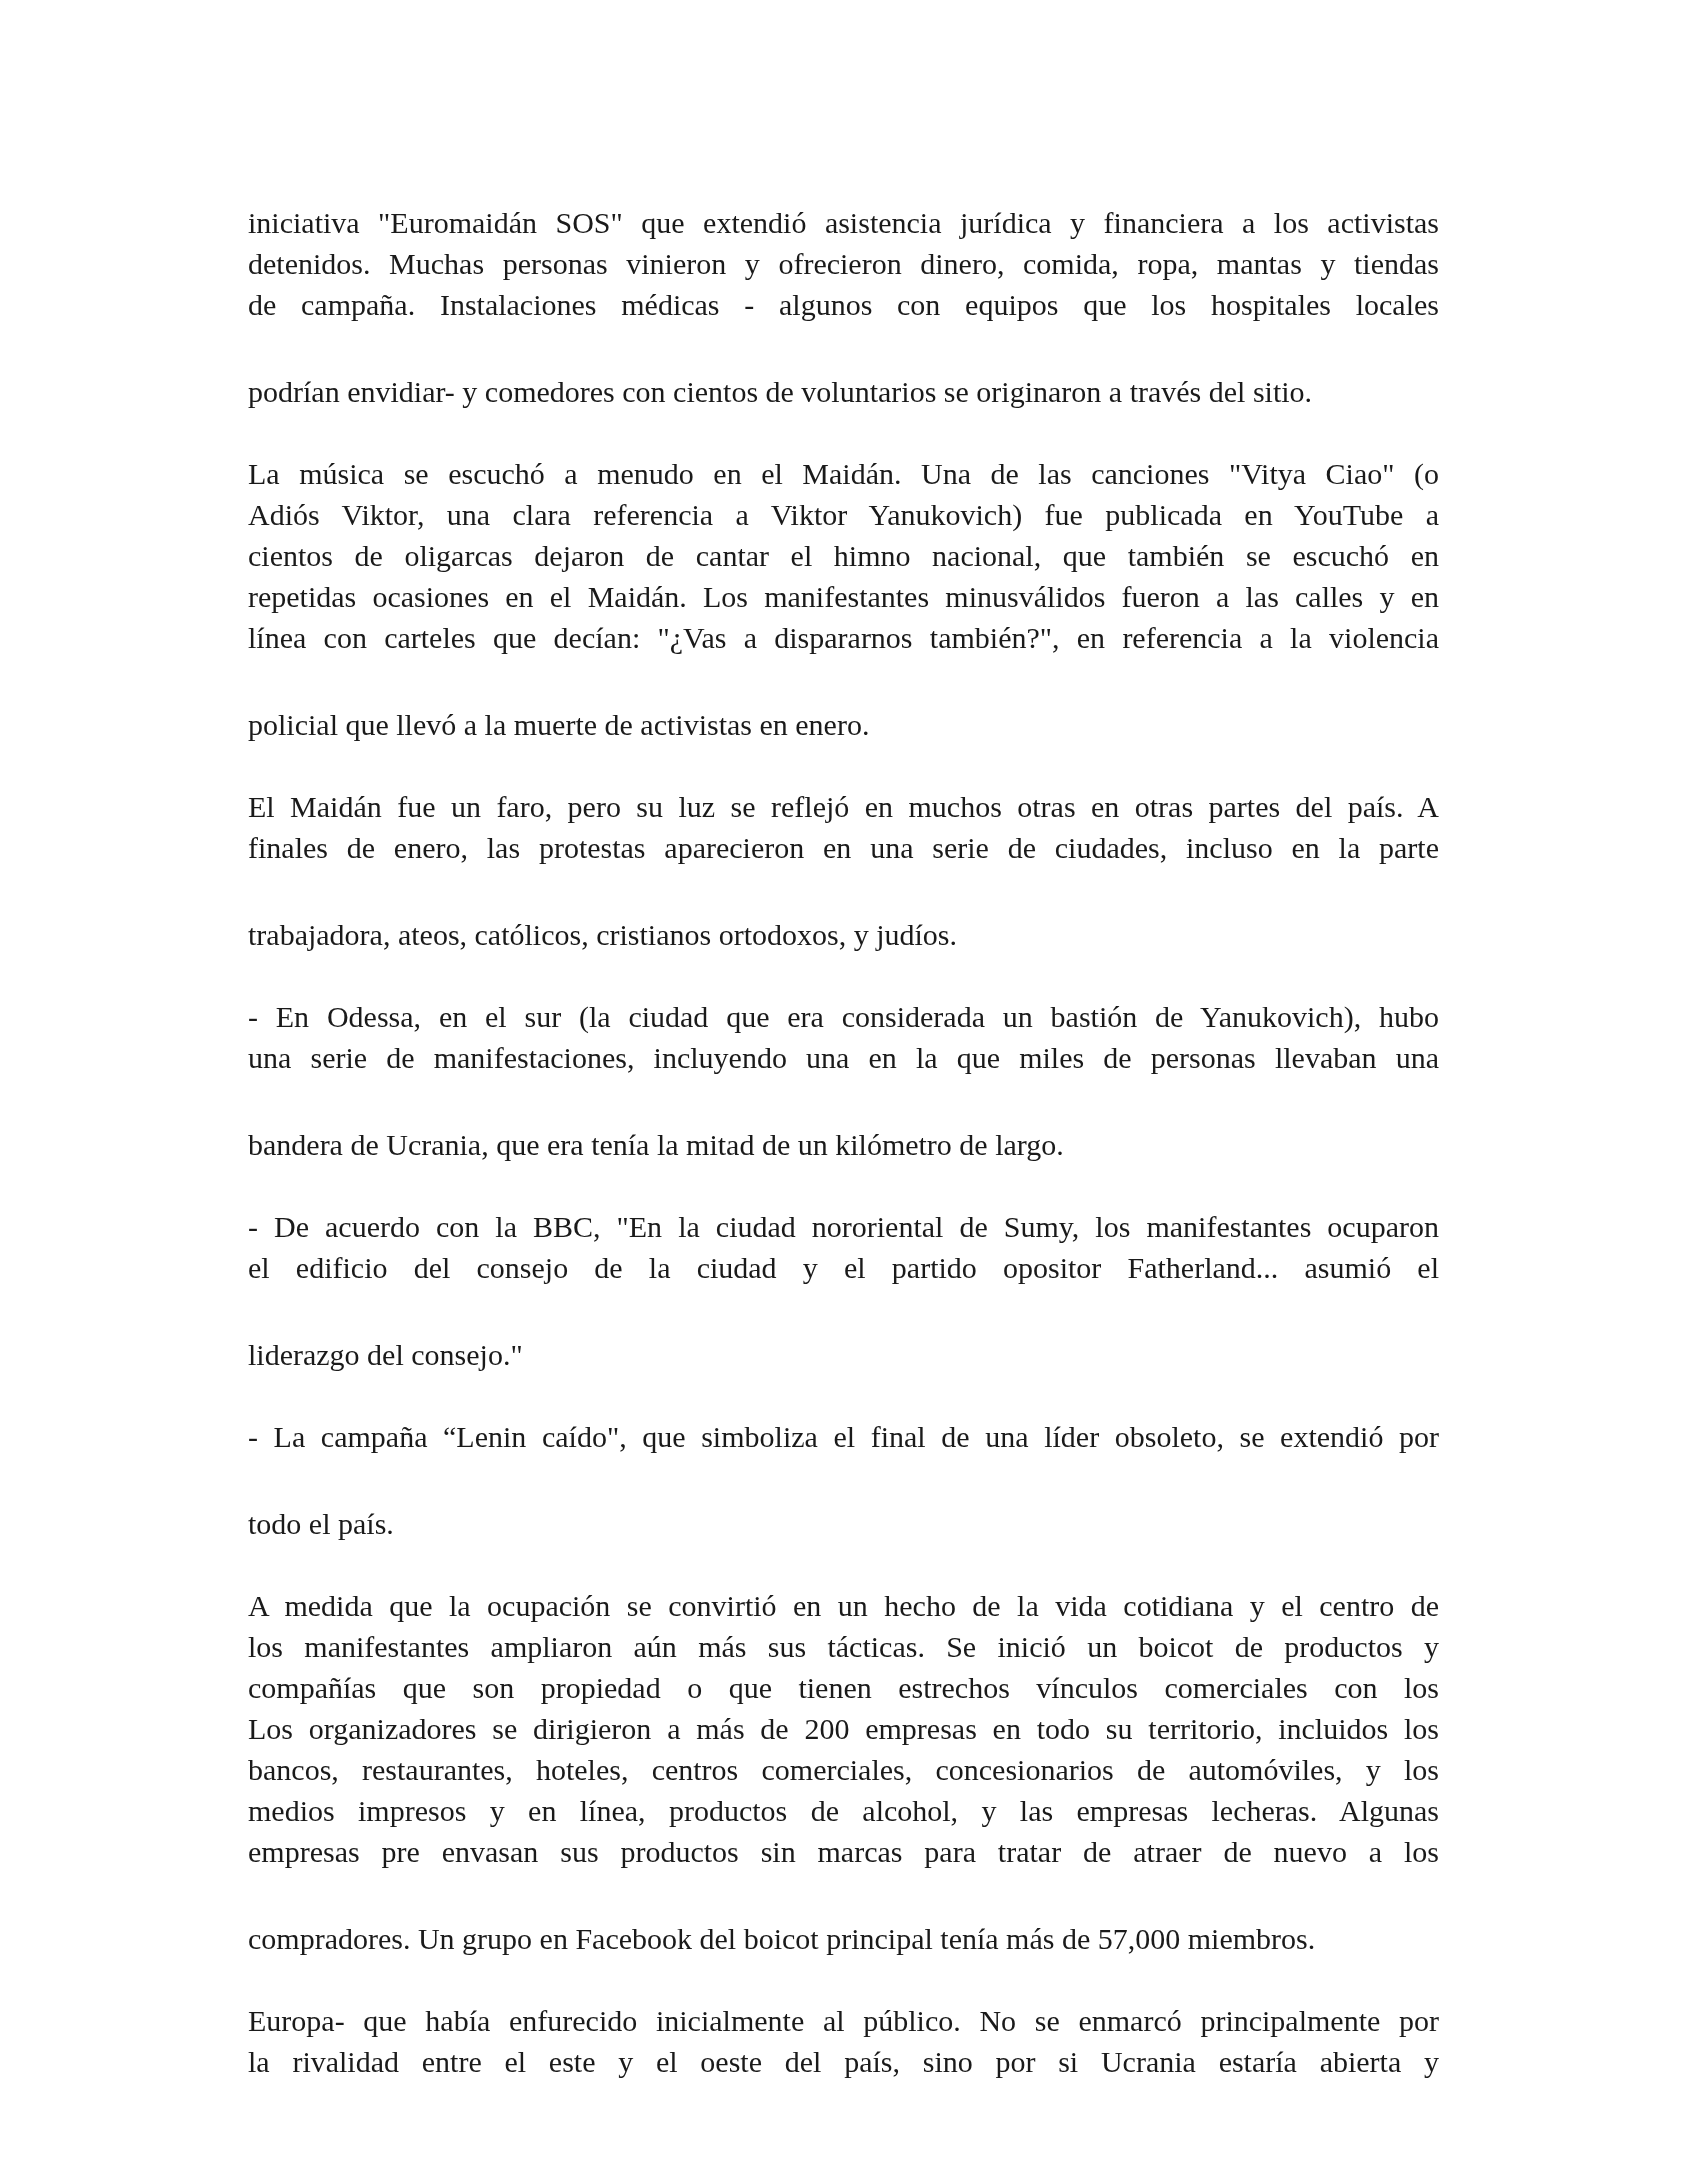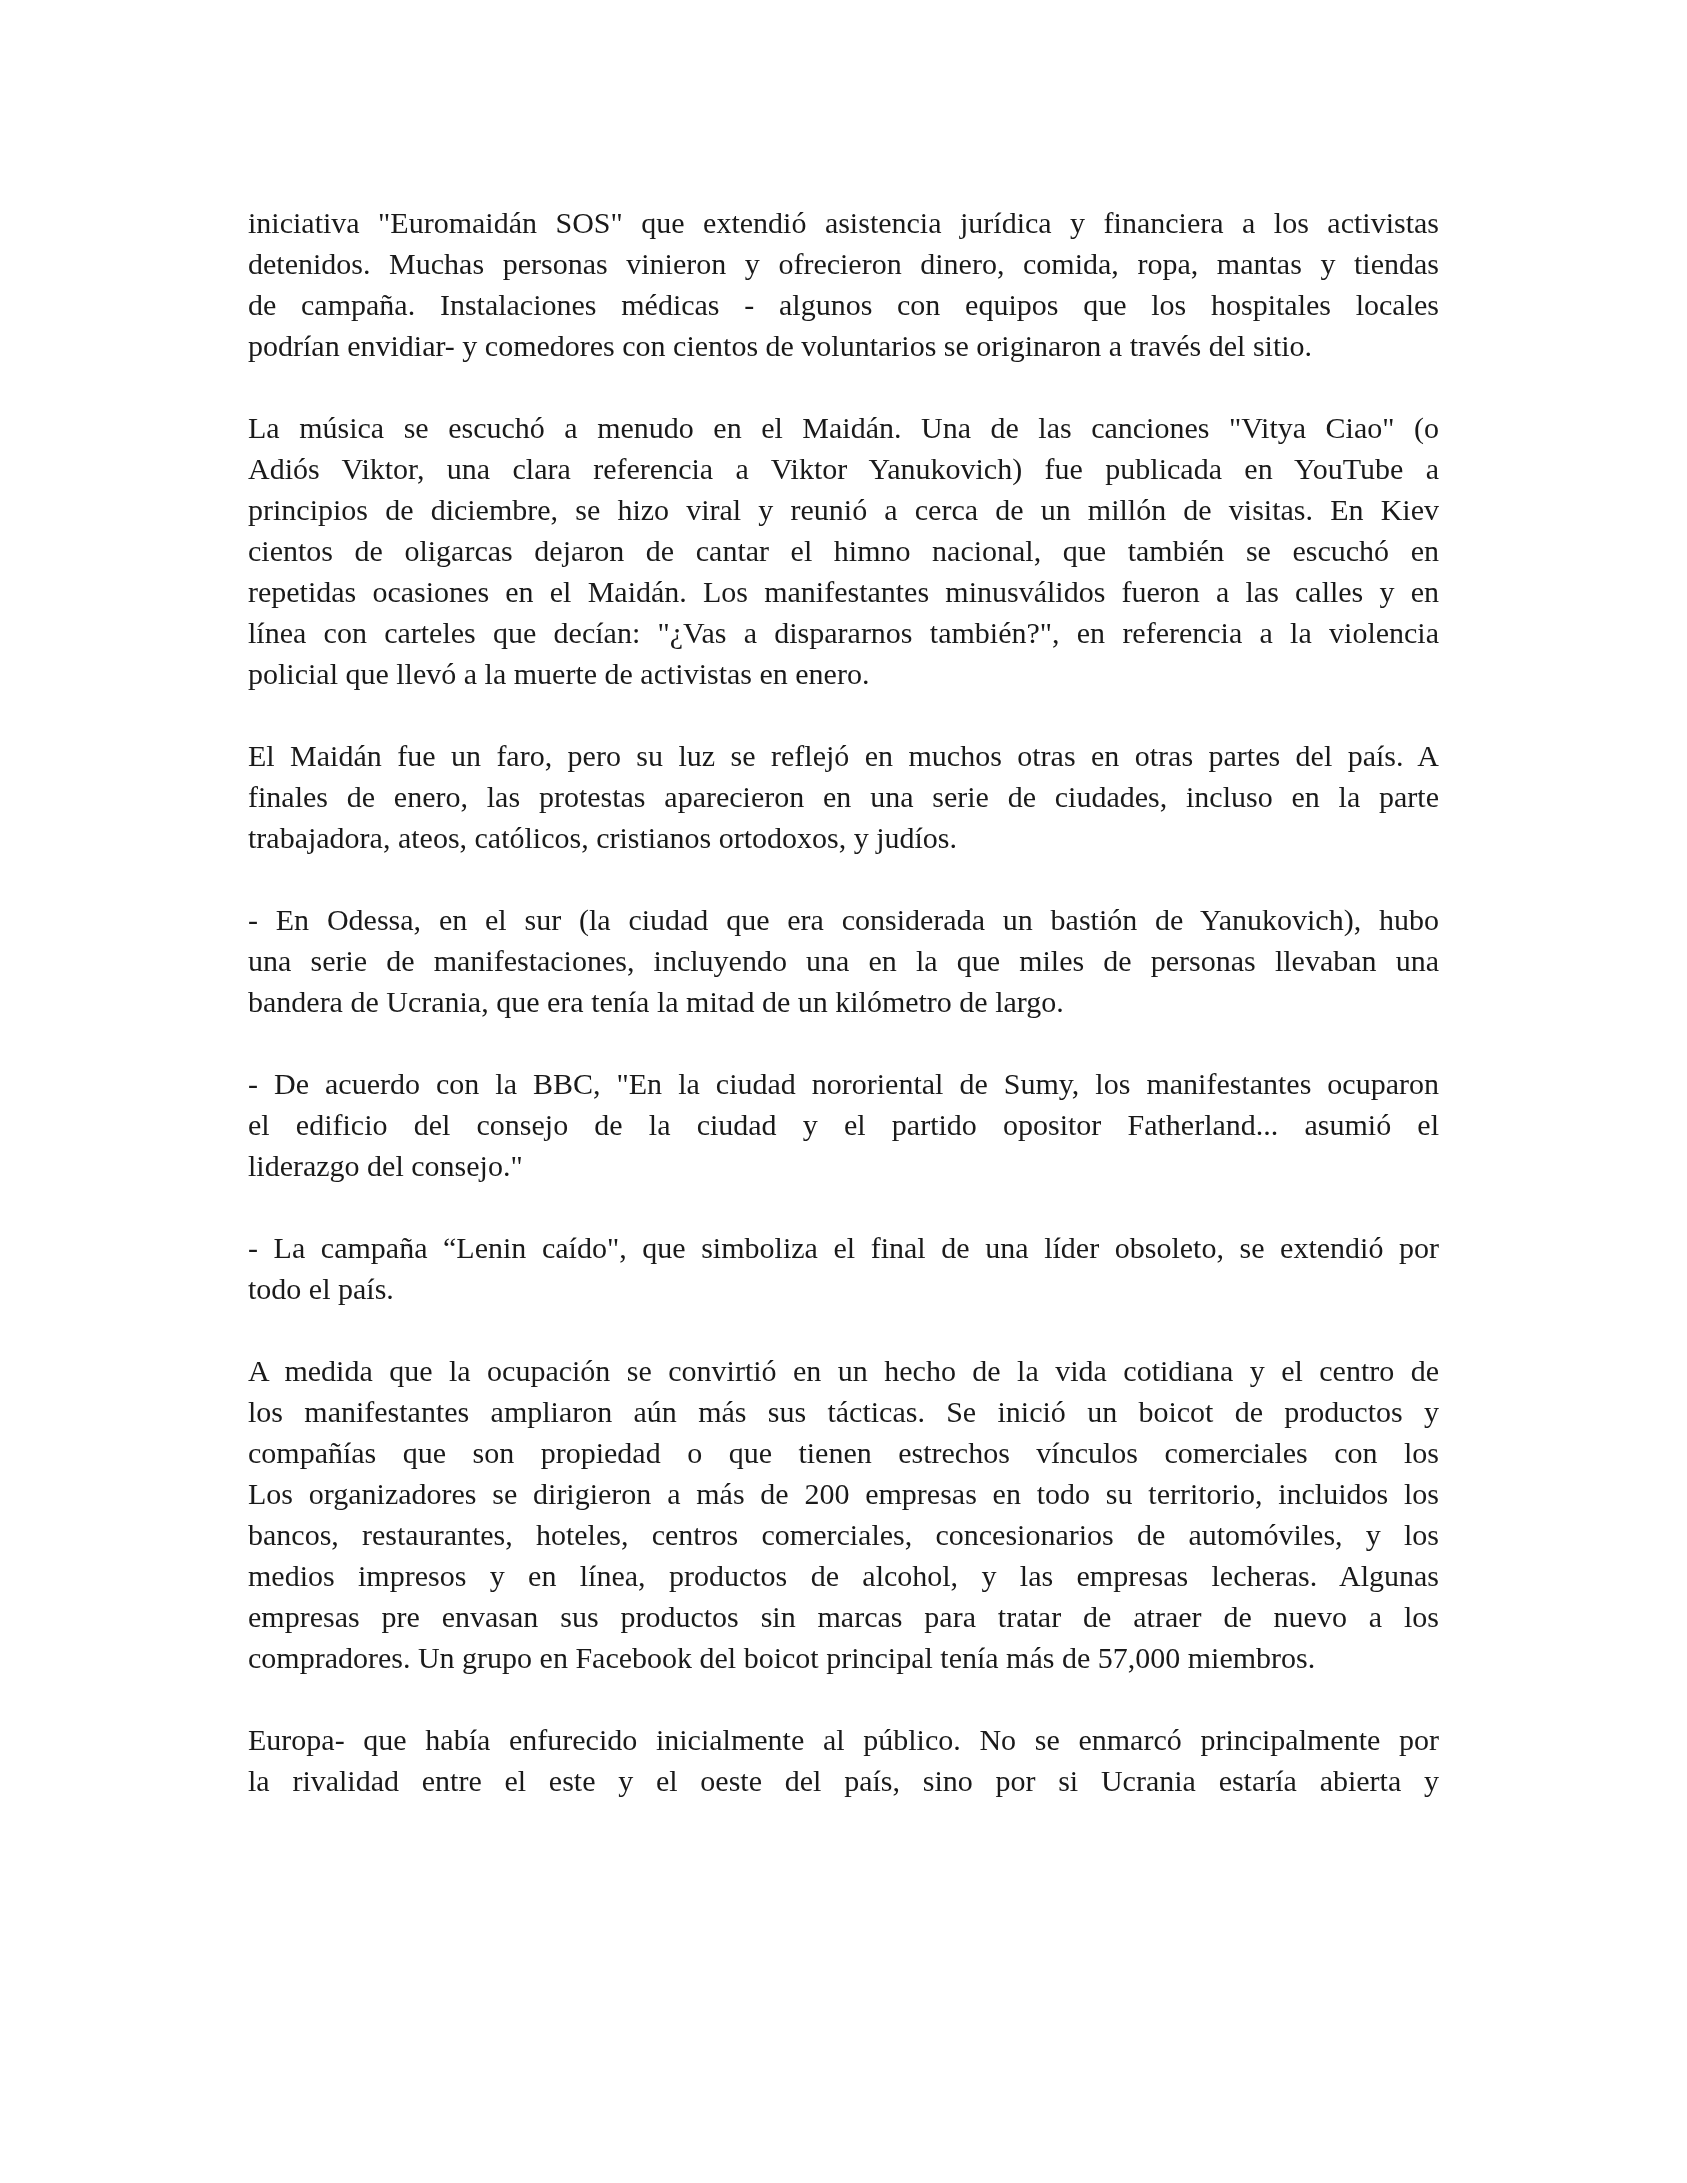--- a/index.html
+++ b/index.html
@@ -38,20 +38,21 @@
     display: block;
     height: 41px;
     white-space: nowrap;
     text-align: justify;
     text-align-last: justify;
     overflow: visible;
   }
   .line.last {
     text-align: left;
     text-align-last: left;
+    margin-top: 46px;
   }
   .italic {
   }
   .em {
   }
 </style>
 </head>
 <body>
 
 <div class="page">
@@ -60,21 +61,20 @@
     <p class="para">
       <span class="line">iniciativa "Euromaidán SOS" que extendió asistencia jurídica y financiera a los activistas</span>
       <span class="line">detenidos. Muchas personas vinieron y ofrecieron dinero, comida, ropa, mantas y tiendas</span>
       <span class="line">de campaña. Instalaciones médicas - algunos con equipos que los hospitales locales</span>
       <span class="line last">podrían envidiar- y comedores con cientos de voluntarios se originaron a través del sitio.</span>
     </p>
 
     <p class="para">
       <span class="line">La música se escuchó a menudo en el Maidán. Una de las canciones "Vitya Ciao" (o</span>
       <span class="line"><span>Adiós Viktor, una clara referencia a Viktor Yanukovich) fue publicada en</span> <span class="em">YouTube</span> <span>a</span></span>
-      <span class="line">principios de diciembre, se hizo viral y reunió a cerca de un millón de visitas. En Kiev</span>
       <span class="line">cientos de oligarcas dejaron de cantar el himno nacional, que también se escuchó en</span>
       <span class="line">repetidas ocasiones en el Maidán. Los manifestantes minusválidos fueron a las calles y en</span>
       <span class="line">línea con carteles que decían: "¿Vas a dispararnos también?", en referencia a la violencia</span>
       <span class="line last">policial que llevó a la muerte de activistas en enero.</span>
     </p>
 
     <p class="para">
       <span class="line">El Maidán fue un faro, pero su luz se reflejó en muchos otras en otras partes del país. A</span>
       <span class="line">finales de enero, las protestas aparecieron en una serie de ciudades, incluso en la parte</span>
       <span class="line last">trabajadora, ateos, católicos, cristianos ortodoxos, y judíos.</span>

